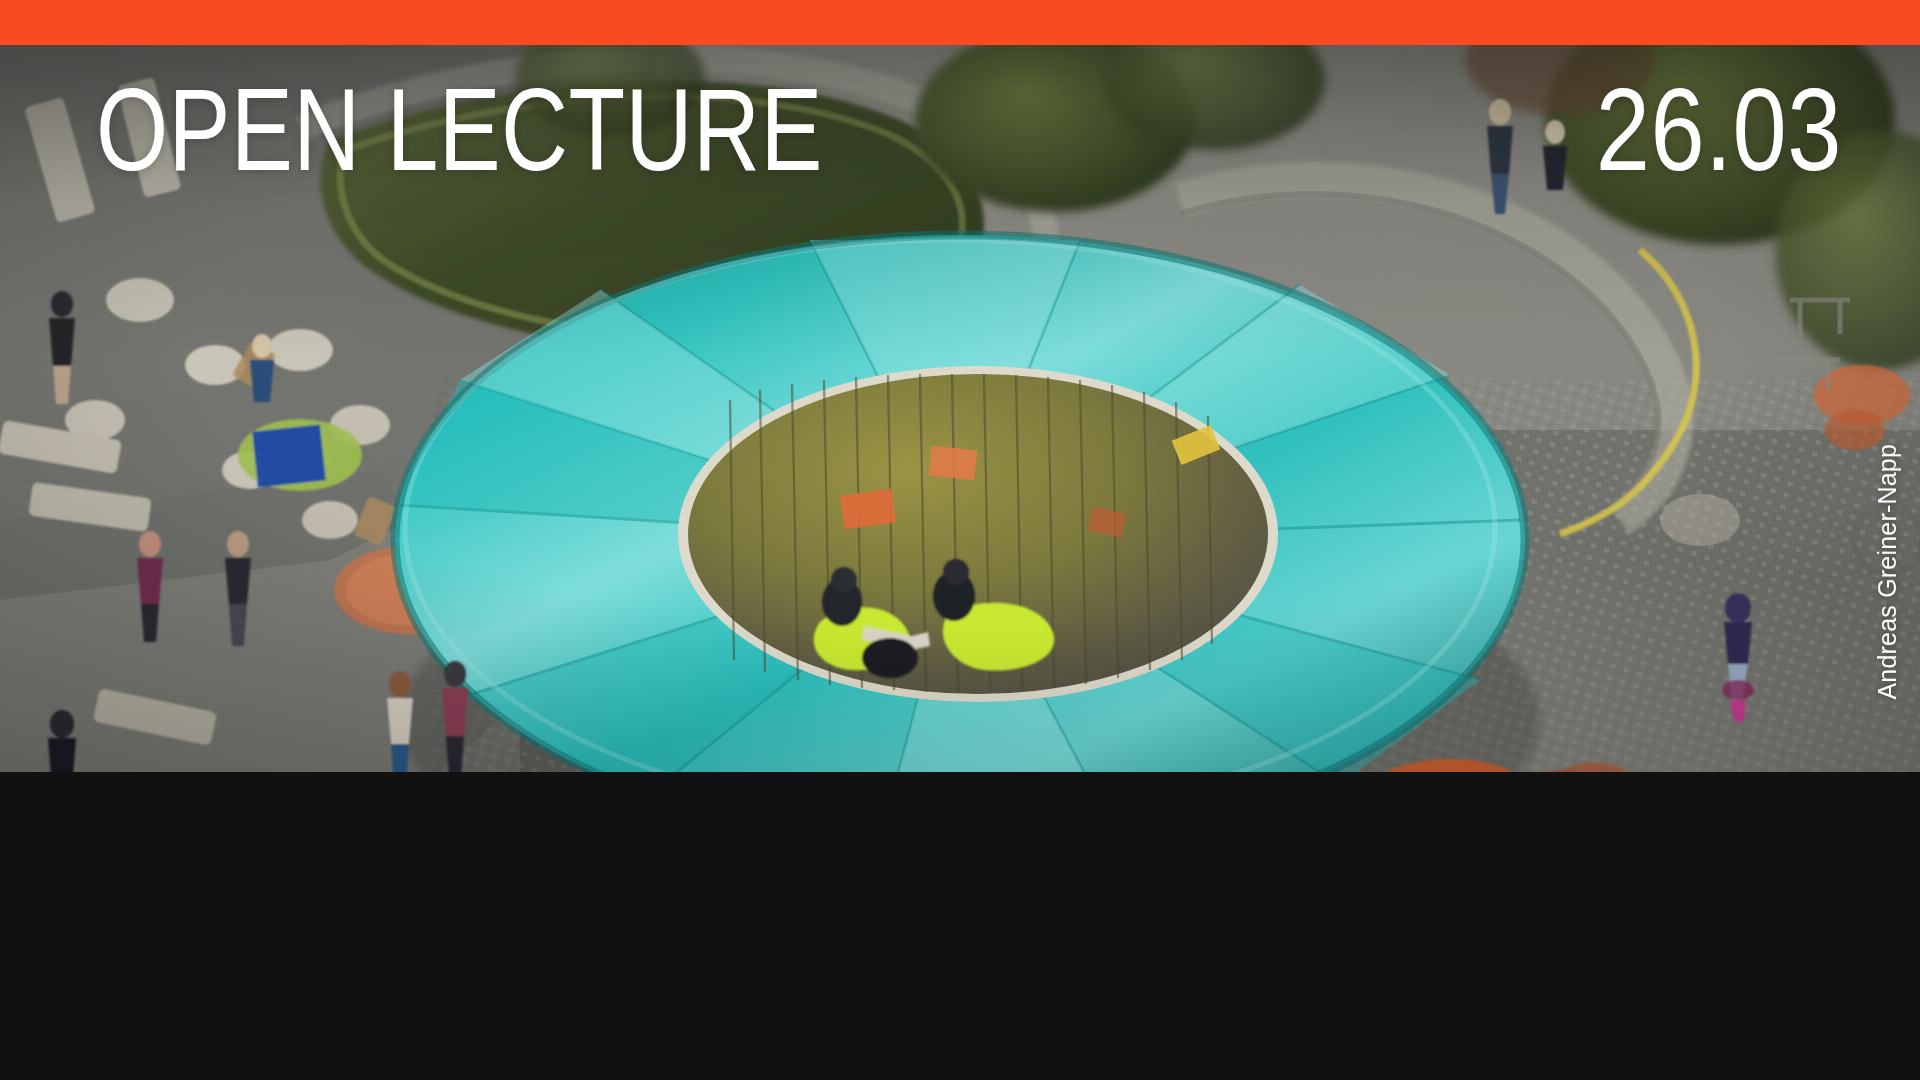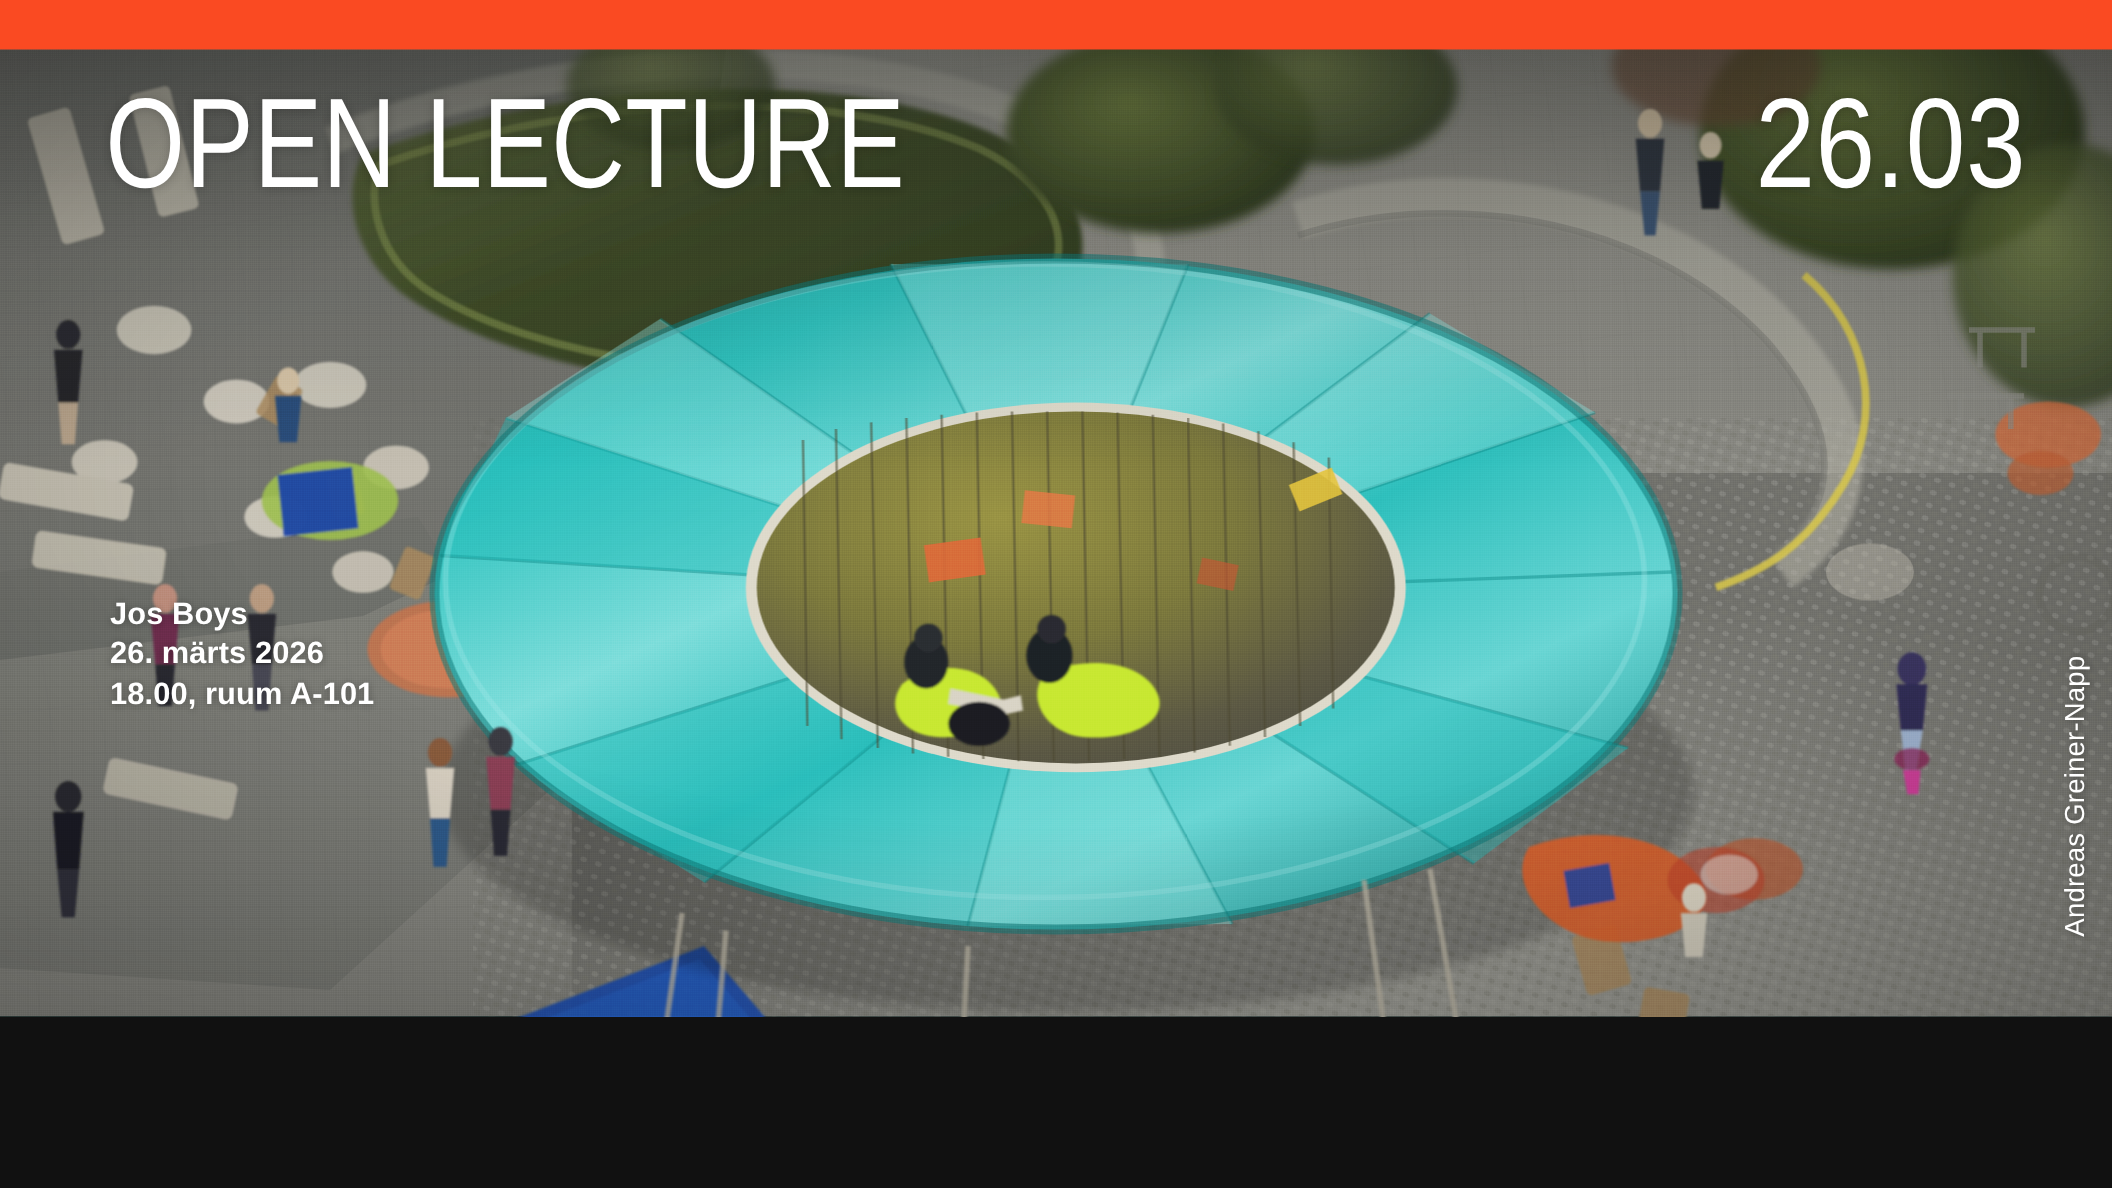--- a/index.html
+++ b/index.html
@@ -1,20 +1,20 @@
 <!DOCTYPE html>
 <html><head>
 <meta charset="utf-8">
 <style>
   html,body{margin:0;padding:0;background:#111;}
   body{font-family:"Liberation Sans",sans-serif;}
 
   #poster{
     position:relative;
-    width:1920px;height:924px;
+    width:1920px;height:772px;
     overflow:hidden;
     background:#0f766e;
   }
 
   
   #photo{position:absolute;inset:0;overflow:hidden;}
   #photo svg{display:block;width:1920px;height:1080px;}
 
   
   #grain{
@@ -408,22 +408,17 @@
 
   <div id="grain"></div>
   <div id="vignette"></div>
 
   <div id="orangebar"></div>
 
   <div class="headline" id="kicker">OPEN LECTURE</div>
 
   <div class="headline" id="datebig">26.03</div>
 
-  <div id="meta">
-    <div>Jos Boys</div>
-    <div>26. märts 2026</div>
-    <div>18.00, ruum A-101</div>
-  </div>
 
 
   <div id="credit">Andreas Greiner-Napp</div>
 
 </div>
 
 </body></html>

